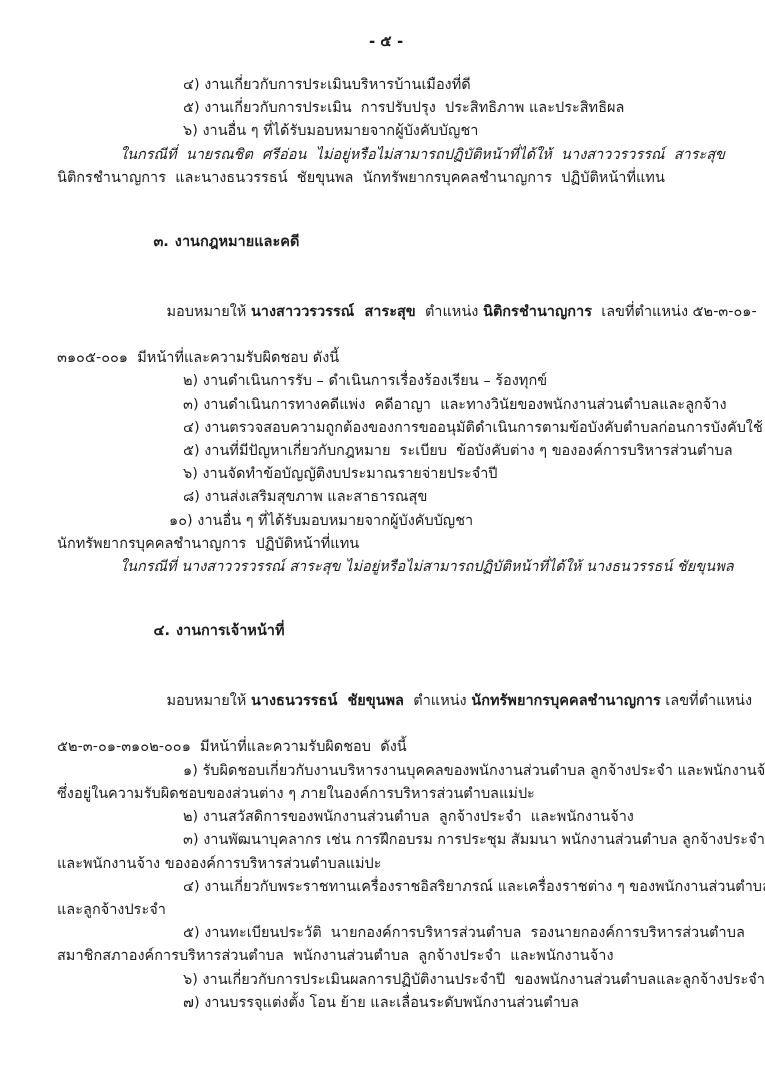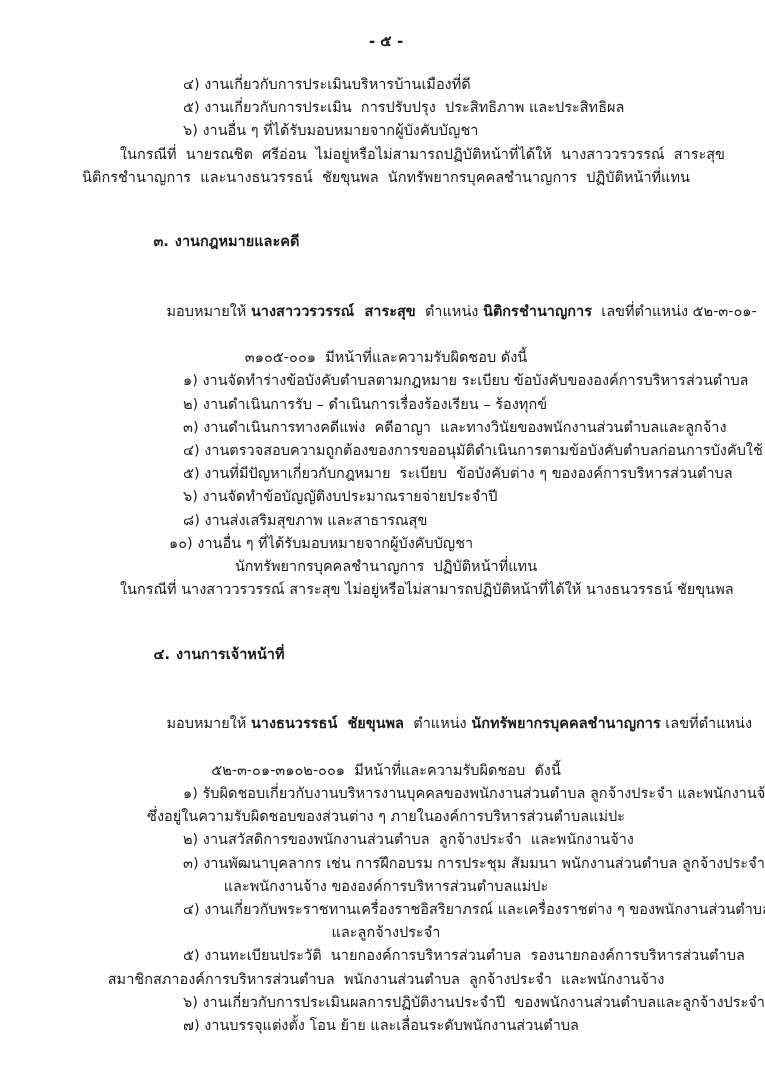--- a/index.html
+++ b/index.html
@@ -25,22 +25,22 @@
   }
   .line {
     font-size: 14.5px;
     line-height: 23.2px;
     white-space: pre;
     letter-spacing: 0px;
   }
   
   .li   { padding-left: 126px; }  
   .li2  { padding-left: 112px; }  
-  .cont { padding-left: 0; text-align: center; }      
-  .pind { padding-left: 63px; }   
+  .cont { padding-left: 0; }      
+  .pind { padding-left: 63px; font-style: italic; }   
   .aind { padding-left: 91px; }   
   .head { padding-left: 78px; margin-top: 18px; }
   .b { font-weight: 700; }
   .u { text-underline-offset: 3px; }
   .head .num { margin-right: 6px; }
 </style>
 </head>
 <body>
 
 <div class="page">
@@ -54,21 +54,20 @@
   <div class="line cont">นิติกรชำนาญการ  และนางธนวรรธน์  ชัยขุนพล  นักทรัพยากรบุคคลชำนาญการ  ปฏิบัติหน้าที่แทน</div>
 
   <div class="line head">
     <span class="b num">๓.</span><span class="b u">งานกฎหมายและคดี</span>
   </div>
   <div class="line aind">
     <span>มอบหมายให้ </span><span class="b">นางสาววรวรรณ์  สาระสุข</span><span>  ตำแหน่ง </span><span class="b">นิติกรชำนาญการ</span><span>  เลขที่ตำแหน่ง ๕๒-๓-๐๑-</span>
   </div>
   <div class="line cont">๓๑๐๕-๐๐๑  มีหน้าที่และความรับผิดชอบ ดังนี้</div>
 
-  <div class="line li">๑) งานจัดทำร่างข้อบังคับตำบลตามกฎหมาย ระเบียบ ข้อบังคับขององค์การบริหารส่วนตำบล</div>
   <div class="line li">๒) งานดำเนินการรับ – ดำเนินการเรื่องร้องเรียน – ร้องทุกข์</div>
   <div class="line li">๓) งานดำเนินการทางคดีแพ่ง  คดีอาญา  และทางวินัยของพนักงานส่วนตำบลและลูกจ้าง</div>
   <div class="line li">๔) งานตรวจสอบความถูกต้องของการขออนุมัติดำเนินการตามข้อบังคับตำบลก่อนการบังคับใช้</div>
   <div class="line li">๕) งานที่มีปัญหาเกี่ยวกับกฎหมาย  ระเบียบ  ข้อบังคับต่าง ๆ ขององค์การบริหารส่วนตำบล</div>
   <div class="line li">๖) งานจัดทำข้อบัญญัติงบประมาณรายจ่ายประจำปี</div>
   <div class="line li">๘) งานส่งเสริมสุขภาพ และสาธารณสุข</div>
   <div class="line li2">๑๐) งานอื่น ๆ ที่ได้รับมอบหมายจากผู้บังคับบัญชา</div>
   <div class="line cont">นักทรัพยากรบุคคลชำนาญการ  ปฏิบัติหน้าที่แทน</div>
   <div class="line pind">ในกรณีที่ นางสาววรวรรณ์ สาระสุข ไม่อยู่หรือไม่สามารถปฏิบัติหน้าที่ได้ให้ นางธนวรรธน์ ชัยขุนพล</div>
 

